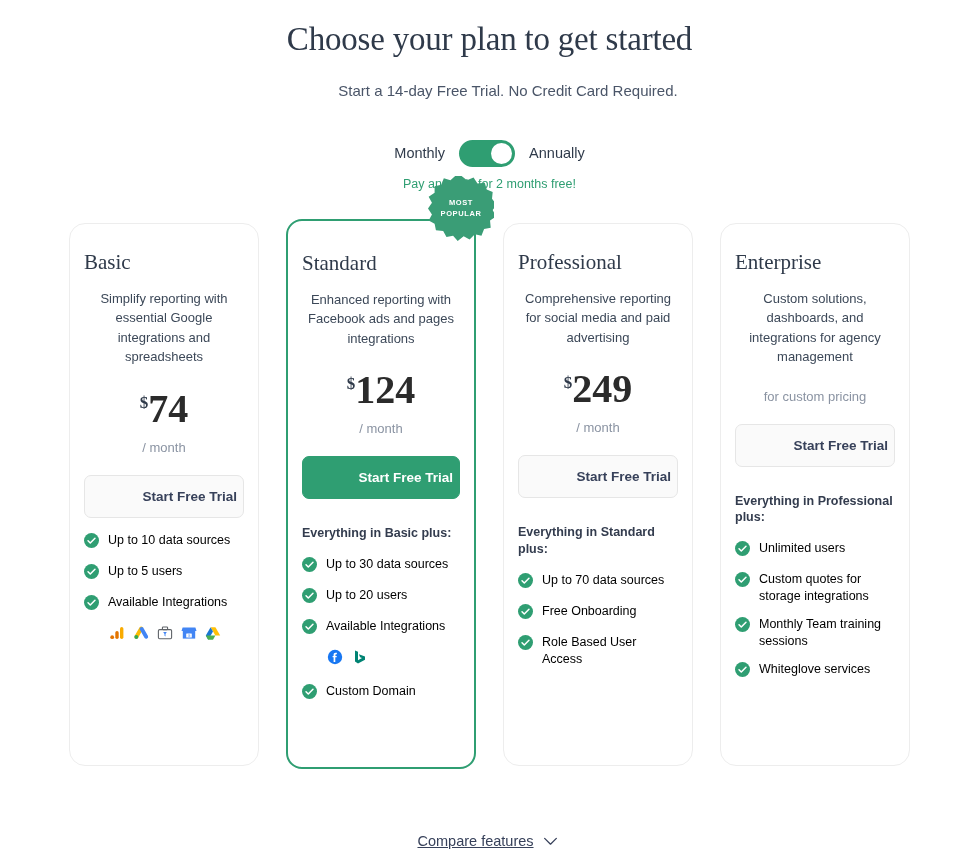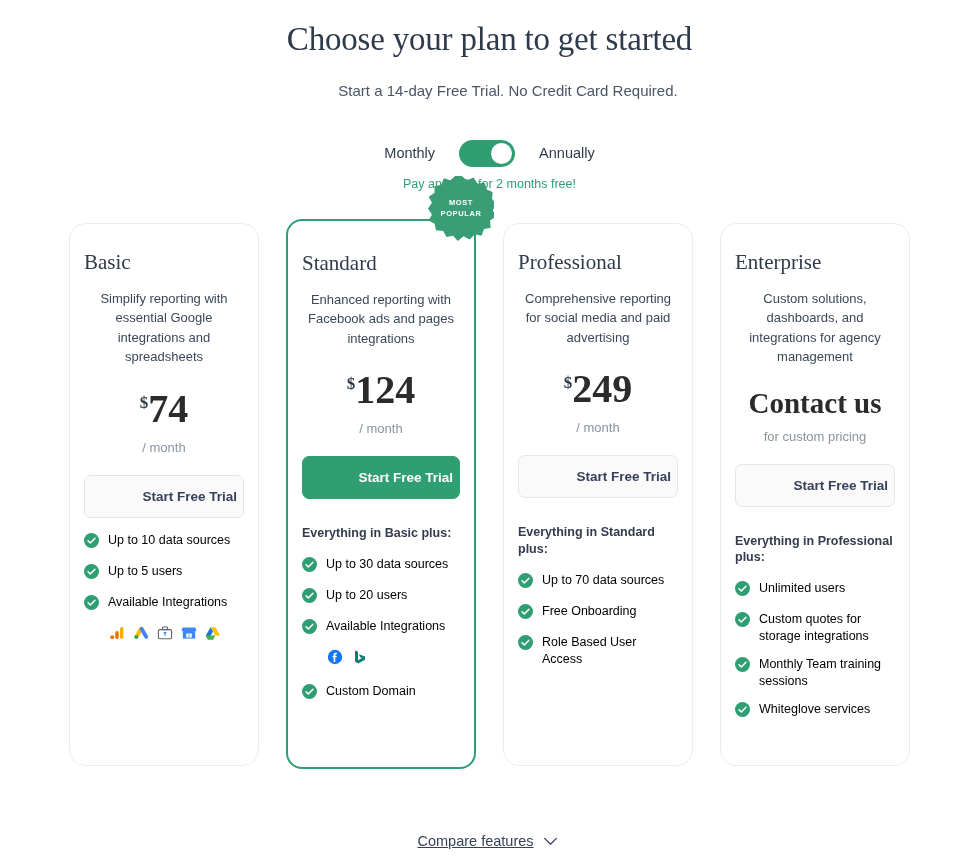--- a/index.html
+++ b/index.html
@@ -36,21 +36,21 @@
     margin: 20px 0 0 0;
     line-height: 1.4;
     padding-left: 37px;
   }
 
   
   .billing-row {
     display: flex;
     align-items: center;
     justify-content: center;
-    gap: 24px;
+    gap: 14px;
     margin-top: 39px;
   }
   .billing-label {
     font-size: 14.5px;
     color: #2f3a4a;
   }
   .toggle-switch {
     width: 56px;
     height: 27px;
     border-radius: 14px;
@@ -462,21 +462,20 @@
         </span>
         <span class="feature-text">Role Based User Access</span>
       </li>
     </ul>
   </div>
 
   <div class="plan-card">
     <h2 class="plan-name">Enterprise</h2>
     <p class="plan-desc">Custom solutions, dashboards, and integrations for agency management</p>
     <div class="price-block">
-      <div class="contact-price">Contact us</div>
       <div class="price-period">for custom pricing</div>
     </div>
     <div class="cta cta-outline">Start Free Trial</div>
     <div class="features-head">Everything in Professional plus:</div>
     <ul class="features">
       <li class="feature-item">
         <span class="check-icon">
           <svg width="15" height="15" viewBox="0 0 16 16">
               <circle cx="8" cy="8" r="8" fill="#2f9e72"></circle>
               <path d="M4.3 8.2l2.4 2.4 5-5" stroke="#ffffff" stroke-width="1.6" fill="none" stroke-linecap="round" stroke-linejoin="round"></path>

